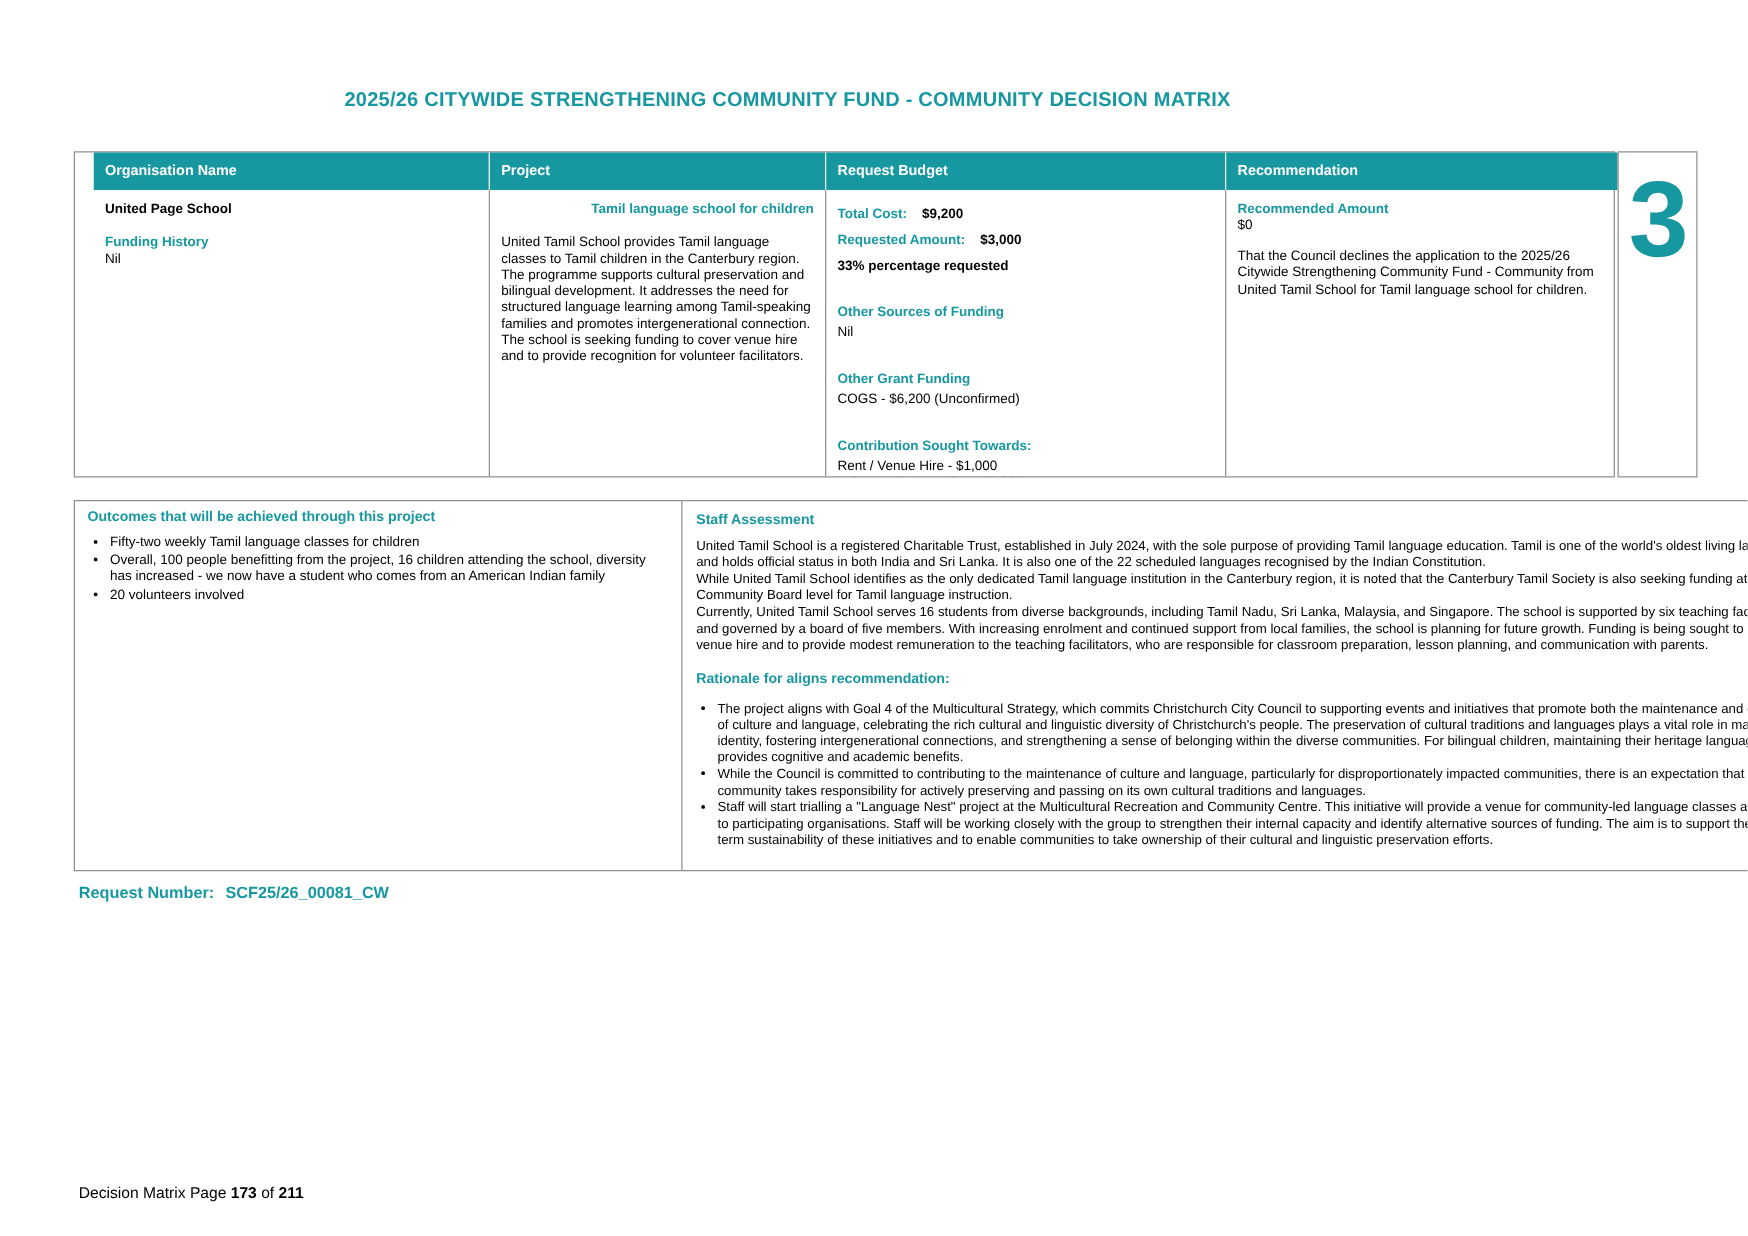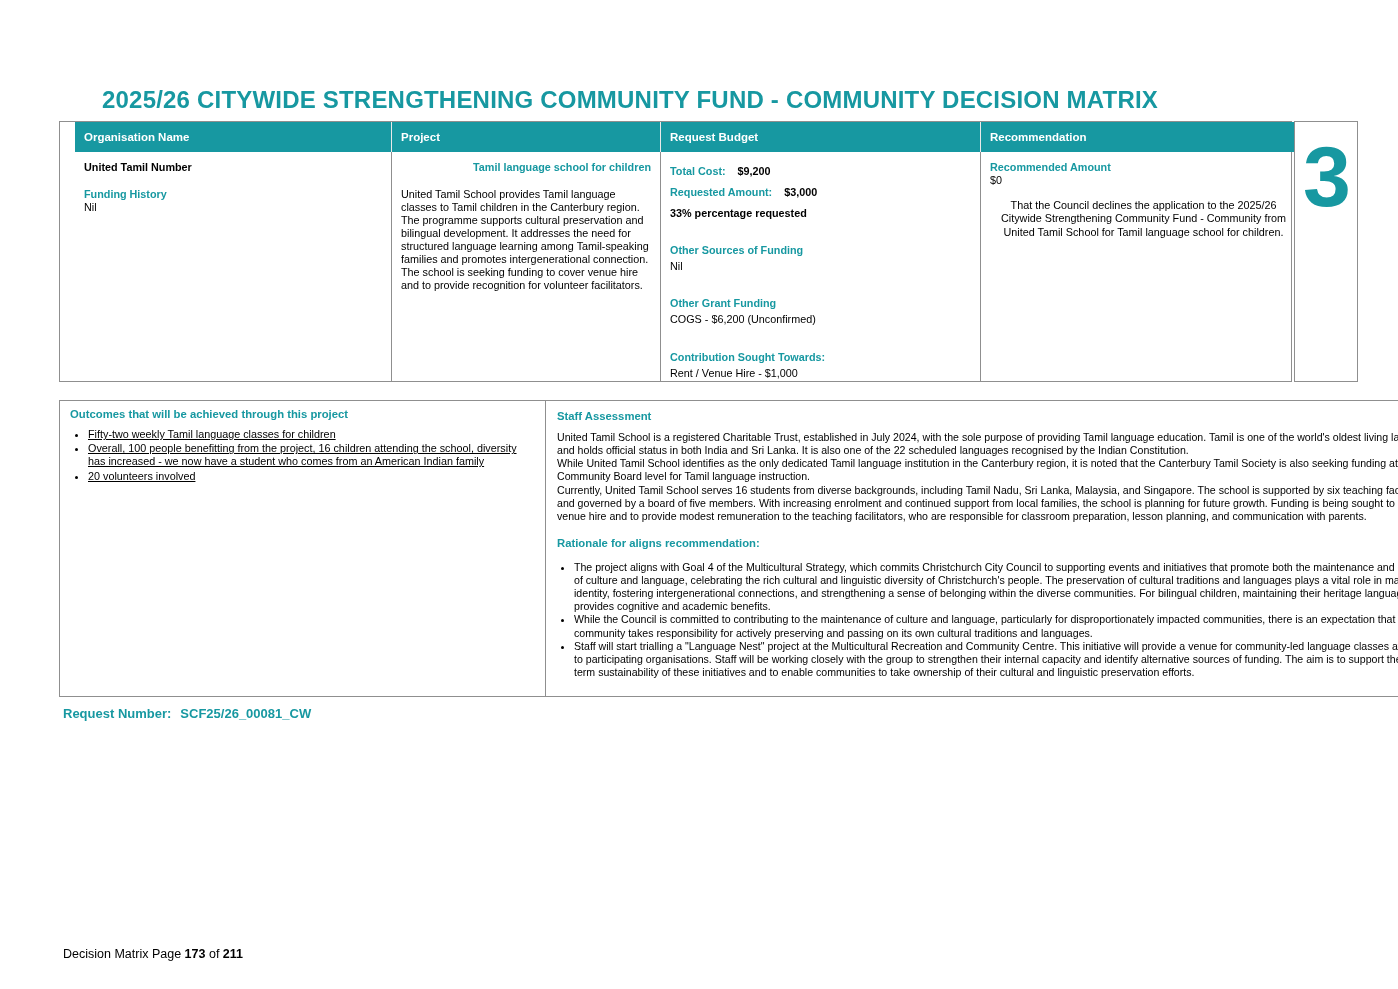--- a/index.html
+++ b/index.html
@@ -10,22 +10,22 @@
   html,body{margin:0;padding:0;}
   body{
     width:1398px;height:989px;position:relative;background:#ffffff;
     font-family:"Liberation Sans","DejaVu Sans",sans-serif;
     font-size:10.8px;color:#000;
   }
   .bold{font-weight:bold;}
 
   
   .doc-title{
-    position:absolute;left:0;top:86px;width:1260px;text-align:center;
-    font-size:24px;font-weight:bold;color:var(--teal);letter-spacing:.2px;
+    position:absolute;left:0;top:72px;width:1260px;text-align:center;
+    font-size:16px;font-weight:bold;color:var(--teal);letter-spacing:.2px;
   }
 
   
   .matrix{
     position:absolute;left:59px;top:121px;width:1233px;
     border:1px solid var(--border);
     display:grid;
     grid-template-columns:316px 269px 320px 326px;
     grid-template-rows:30px 229px;
     background:#fff;
@@ -49,40 +49,40 @@
   .proj-desc{line-height:1.2;}
 
   .budget{padding-top:13px;}
   .b-row{margin-bottom:8px;}
   .b-val{font-weight:bold;margin-left:12px;}
   .b-section{margin-top:19px;}
   .b-section .sub-h{display:block;margin-bottom:3px;margin-top:24px;}
   .b-line{line-height:1.25;}
 
   .rec-amt{margin:0 0 0 0;}
-  .rec-text{margin-top:12px;line-height:1.25;text-align:center;}
+  .rec-text{margin-top:12px;line-height:1.25;}
 
   .num-box{
     position:absolute;left:1294px;top:121px;width:64px;height:261px;
     border:1px solid var(--border);text-align:center;background:#fff;
   }
   .num-box .n{
     font-size:86px;font-weight:bold;color:var(--teal);
     line-height:1;margin-top:11px;letter-spacing:-2px;
   }
 
   
   .panel2{
     position:absolute;left:59px;top:400px;width:1398px;height:297px;
     border:1px solid var(--border);display:grid;
     grid-template-columns:486px 1fr;background:#fff;
   }
   .outcomes{padding:7px 10px;border-right:1px solid var(--border);}
   .sec-h{color:var(--teal);font-weight:bold;font-size:11.3px;}
-  .outcomes ul{margin:8px 0 0;padding-left:18px;text-decoration:underline;}
+  .outcomes ul{margin:8px 0 0;padding-left:18px;}
   .outcomes li{line-height:1.22;margin-bottom:1px;}
 
   .staff{padding:9px 11px;font-size:10.6px;}
   .staff .sec-h{margin-bottom:9px;}
   .para div{line-height:1.24;}
   .rationale-h{margin-top:14px;}
   .staff ul{margin:12px 0 0;padding-left:17px;}
   .staff li{line-height:1.24;}
 
   
@@ -100,21 +100,21 @@
 
 <div class="doc-title">2025/26 CITYWIDE STRENGTHENING COMMUNITY FUND - COMMUNITY DECISION MATRIX</div>
 
 <div class="matrix">
   <div class="hcell">Organisation Name</div>
   <div class="hcell">Project</div>
   <div class="hcell">Request Budget</div>
   <div class="hcell">Recommendation</div>
 
   <div class="cell first">
-    <div class="org-name">United Tamil Number</div>
+    <div class="org-name">United Page School</div>
     <div class="sub-h">Funding History</div>
     <div>Nil</div>
   </div>
 
   <div class="cell">
     <div class="proj-title">Tamil language school for children</div>
     <div class="proj-desc">United Tamil School provides Tamil language classes to Tamil children in the Canterbury region. The programme supports cultural preservation and bilingual development. It addresses the need for structured language learning among Tamil-speaking families and promotes intergenerational connection. The school is seeking funding to cover venue hire and to provide recognition for volunteer facilitators.</div>
   </div>
 
   <div class="cell budget">

